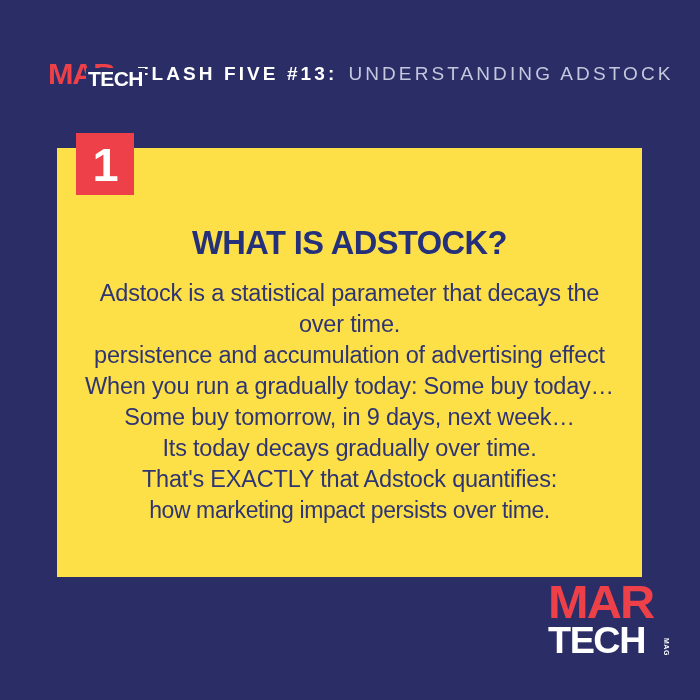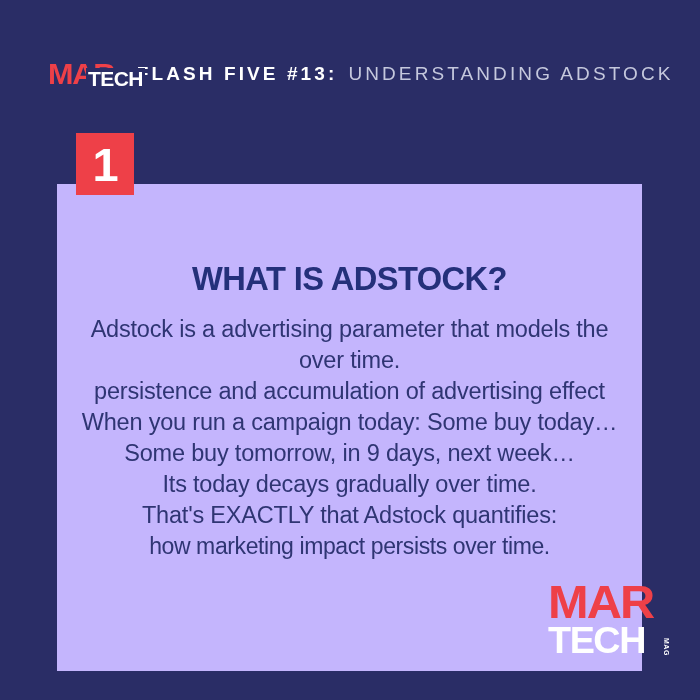--- a/index.html
+++ b/index.html
@@ -78,23 +78,22 @@
     font-size: 19px;
     letter-spacing: 3.1px;
   }
 
   
   .card {
     position: absolute;
     left: 57px;
     top: 148px;
     width: 585px;
-    height: 487px;
-    background: #c4b5fd;
-    margin-top: 36px;
+    height: 429px;
+    background: #fde047;
   }
 
   .badge {
     position: absolute;
     left: 76px;
     top: 133px;
     width: 58px;
     height: 62px;
     background: #ee4048;
     display: flex;
@@ -208,24 +207,24 @@
       <span class="hdr-logo-tech">TECH</span>
     </span>
     <span class="hdr-flash">FLASH FIVE #13:</span>
     <span class="hdr-sub">UNDERSTANDING ADSTOCK</span>
   </div>
 
   <div class="card">
     <div class="card-inner">
       <div class="card-title">WHAT IS ADSTOCK?</div>
       <div class="body-lines">
-        <div class="body-line">Adstock is a advertising parameter that models the</div>
+        <div class="body-line">Adstock is a statistical parameter that decays the</div>
         <div class="body-line">over time.</div>
         <div class="body-line">persistence and accumulation of advertising effect</div>
-        <div class="body-line">When you run a campaign today: Some buy today…</div>
+        <div class="body-line">When you run a gradually today: Some buy today…</div>
         <div class="body-line">Some buy tomorrow, in 9 days, next week…</div>
         <div class="body-line">Its today decays gradually over time.</div>
         <div class="body-line">That's EXACTLY that Adstock quantifies:</div>
         <div class="body-line bold">how marketing impact persists over time.</div>
       </div>
     </div>
   </div>
 
   <div class="badge">
     <span class="badge-num">1</span>

